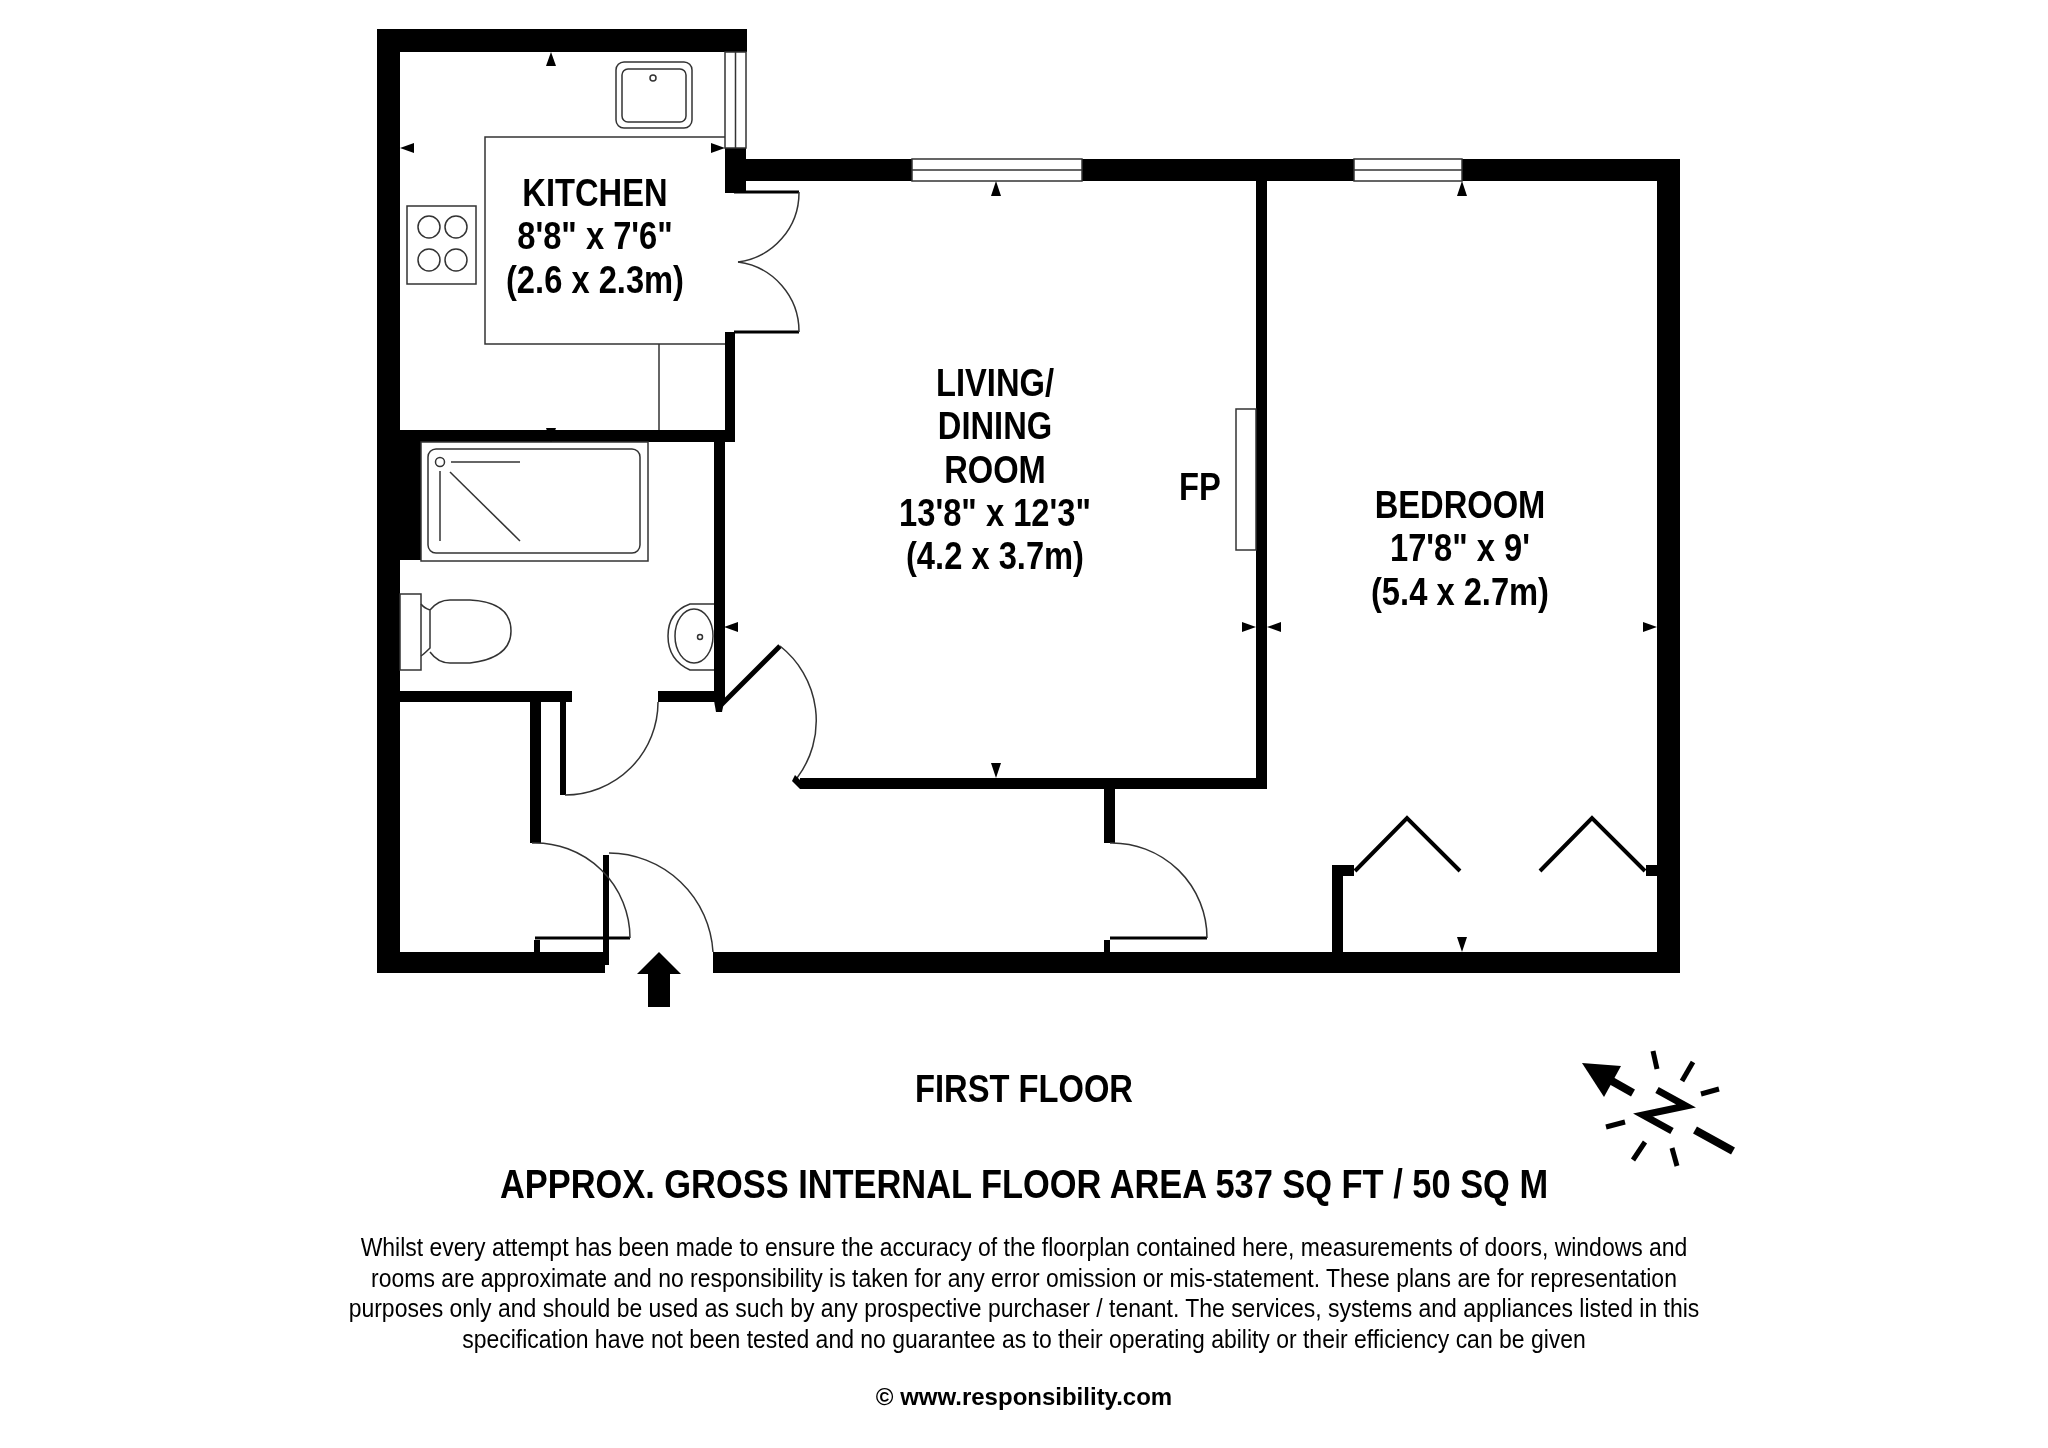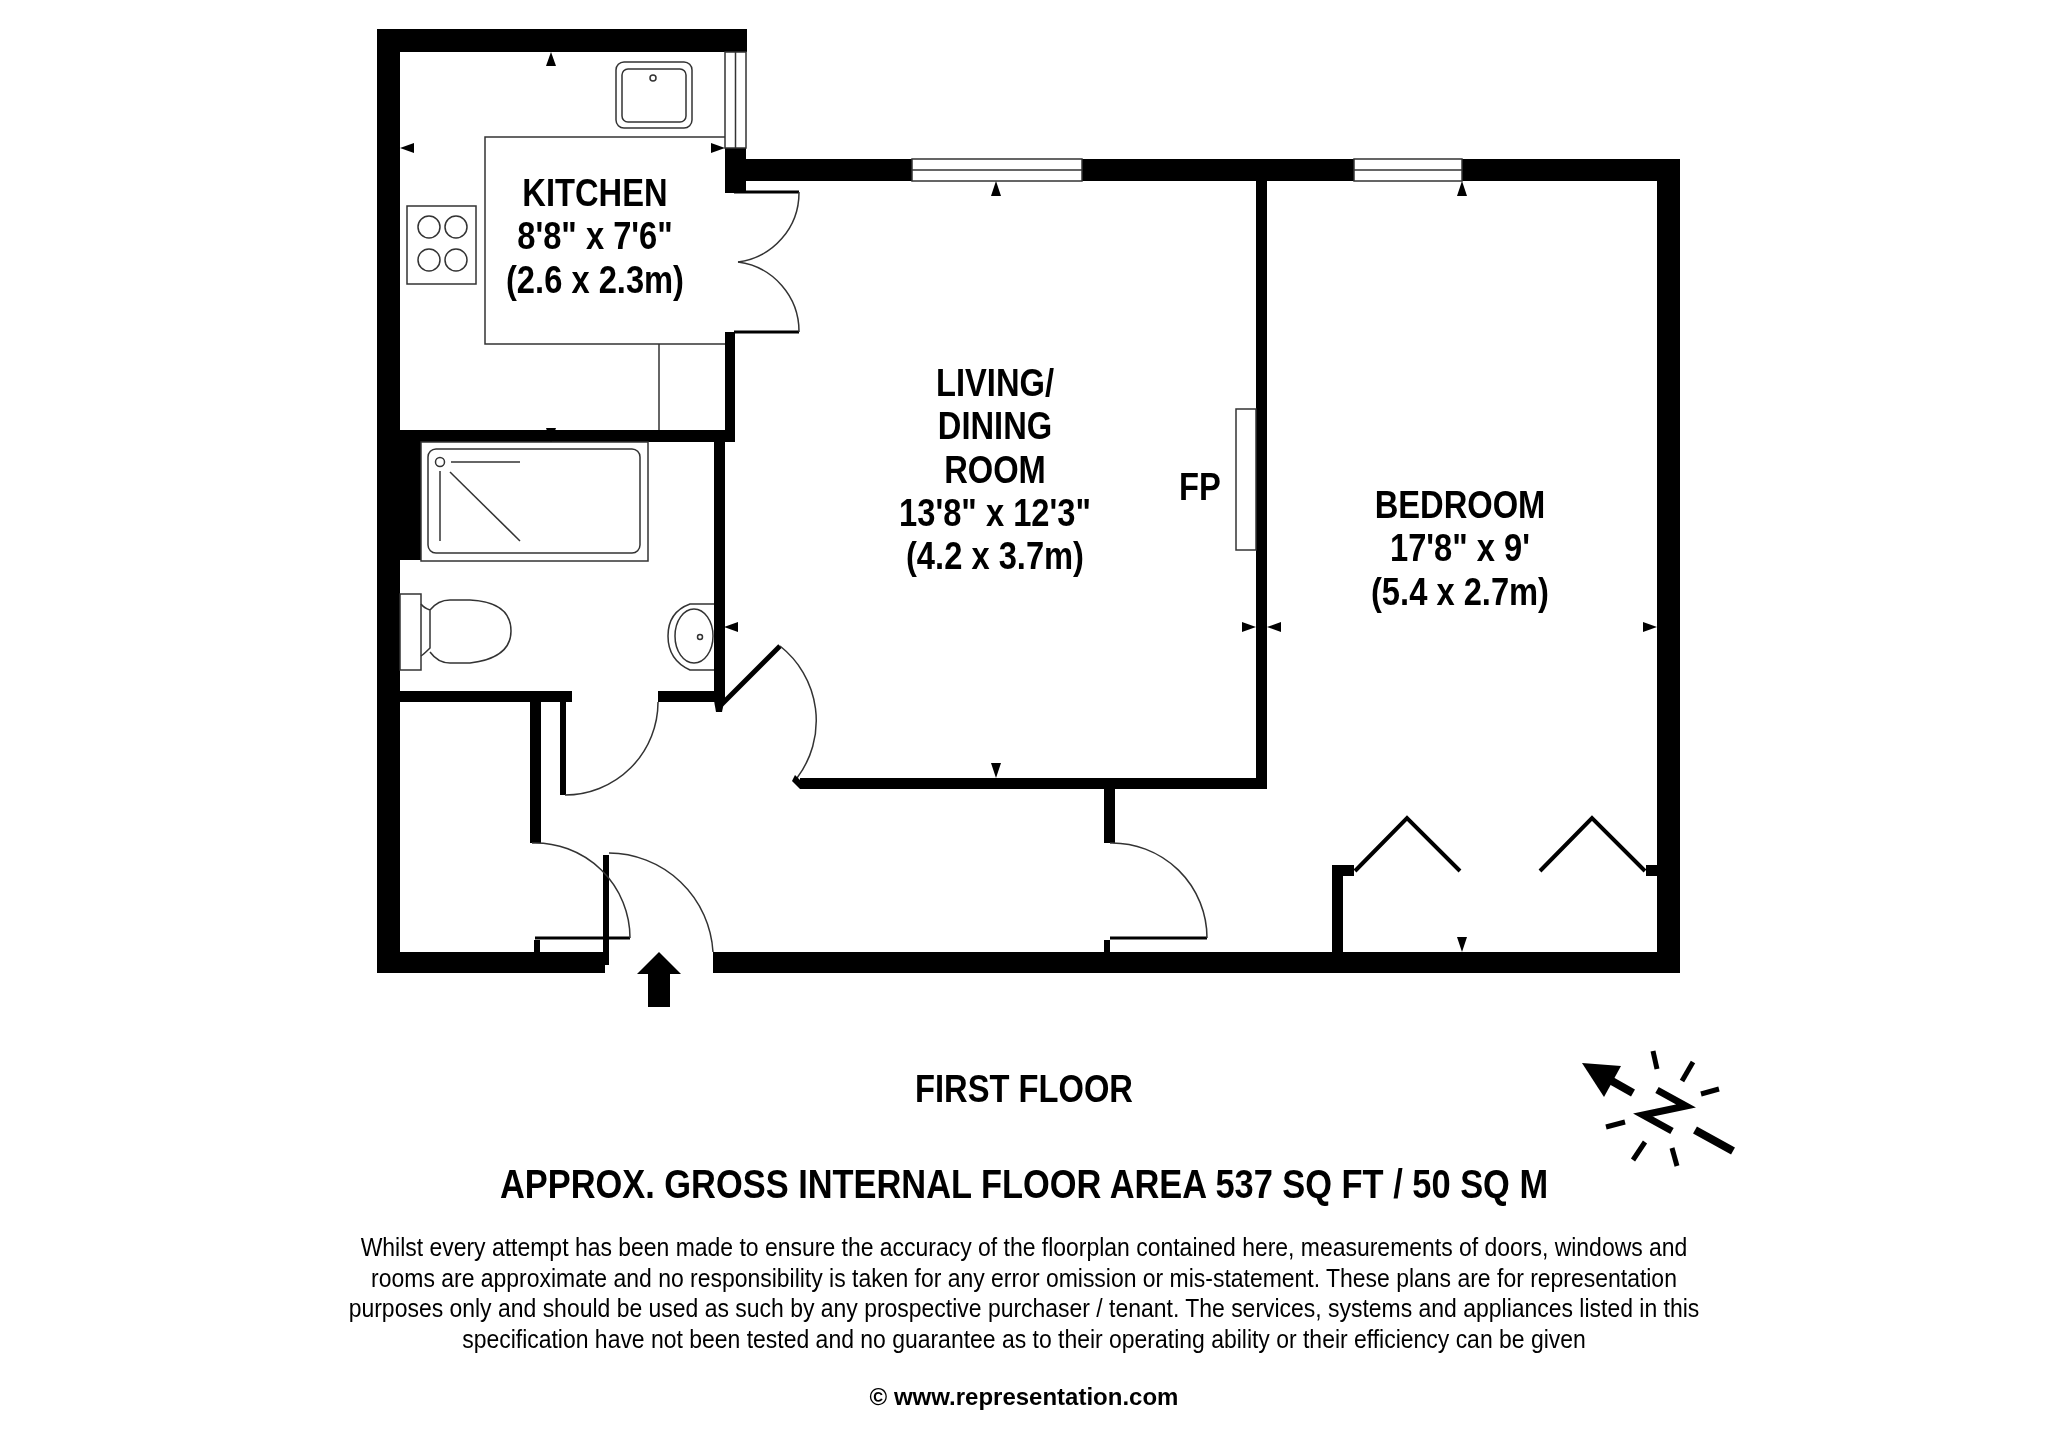--- a/index.html
+++ b/index.html
@@ -204,13 +204,13 @@
 <div class="floor-title">FIRST FLOOR</div>
 <div class="area-title">APPROX. GROSS INTERNAL FLOOR AREA 537 SQ FT / 50 SQ M</div>
 
 <div class="disclaimer">
   <div>Whilst every attempt has been made to ensure the accuracy of the floorplan contained here, measurements of doors, windows and</div>
   <div>rooms are approximate and no responsibility is taken for any error omission or mis-statement. These plans are for representation</div>
   <div>purposes only and should  be used as such by any prospective purchaser / tenant. The services, systems and appliances listed in this</div>
   <div>specification have not been tested and no guarantee as to their operating ability or their efficiency can be given</div>
 </div>
 
-<div class="copyright">© www.representation.com</div>
+<div class="copyright">© www.responsibility.com</div>
 
 </body></html>

